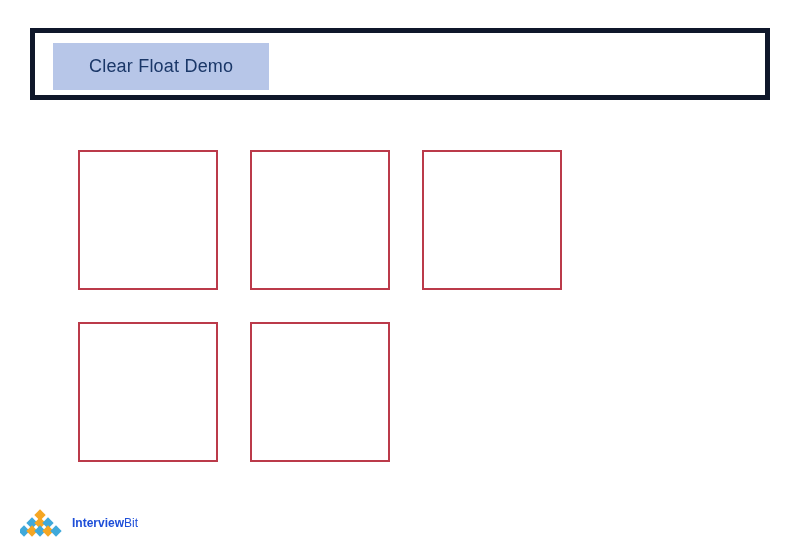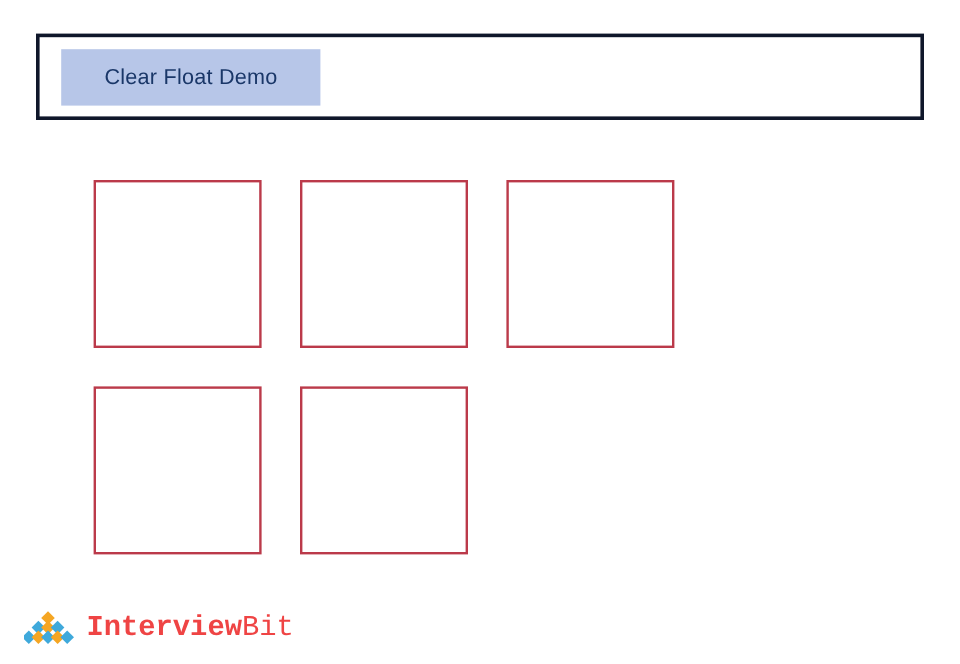--- a/index.html
+++ b/index.html
@@ -9,21 +9,21 @@
     font-family: "Segoe UI", Arial, sans-serif;
     background: #ffffff;
     position: relative;
   }
   .header-box {
     position: absolute;
     top: 28px;
     left: 30px;
     width: 740px;
     height: 72px;
-    border: 3px solid #0f172a;
+    border: 5px solid #0f172a;
     padding: 10px 18px;
   }
   .title-chip {
     display: inline-block;
     background: #b7c6e8;
     color: #1a3768;
     font-size: 18px;
     font-weight: 500;
     padding: 13px 36px;
     letter-spacing: 0.2px;
@@ -50,24 +50,23 @@
     left: 20px;
     display: flex;
     align-items: center;
     gap: 8px;
   }
   .logo-svg {
     width: 44px;
     height: 28px;
   }
   .brand-text {
-    font-size: 24px;
-    color: #ef4444;
+    font-size: 12px;
+    color: #1d4ed8;
     font-weight: 500;
-    font-family: Liberation Mono, monospace;
   }
   .brand-bold {
     font-weight: 700;
   }
 </style>
 </head>
 <body>
 
 <div class="header-box">
   <div class="title-chip">Clear Float Demo</div>

